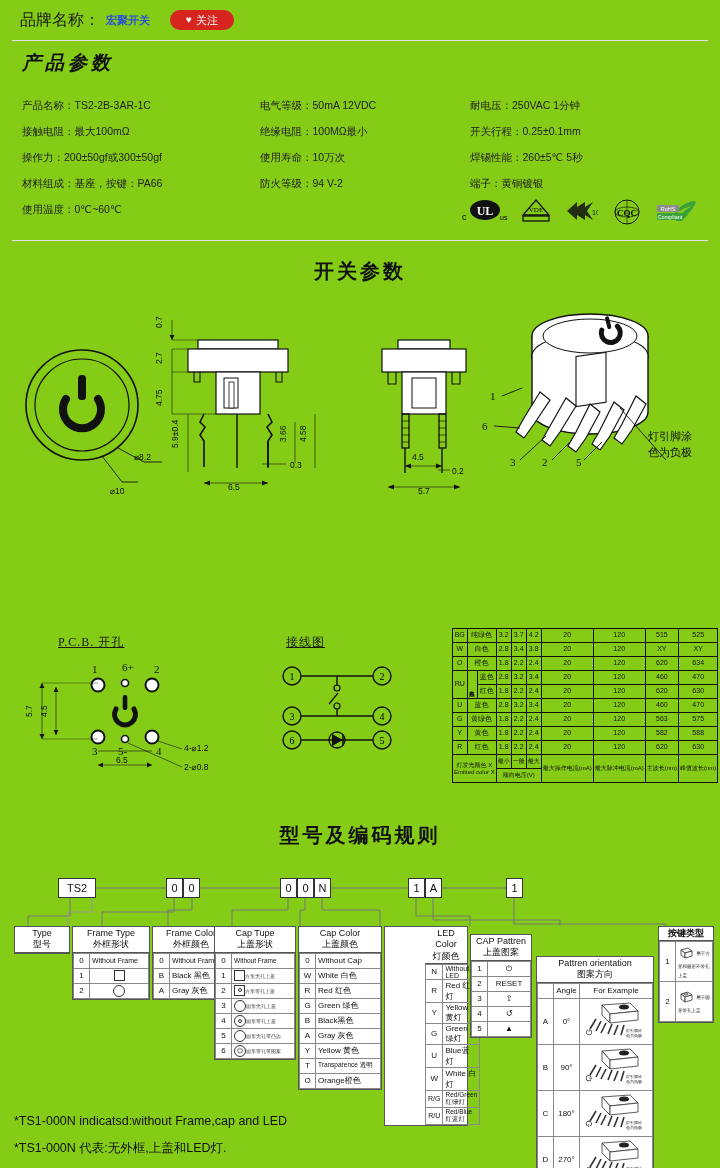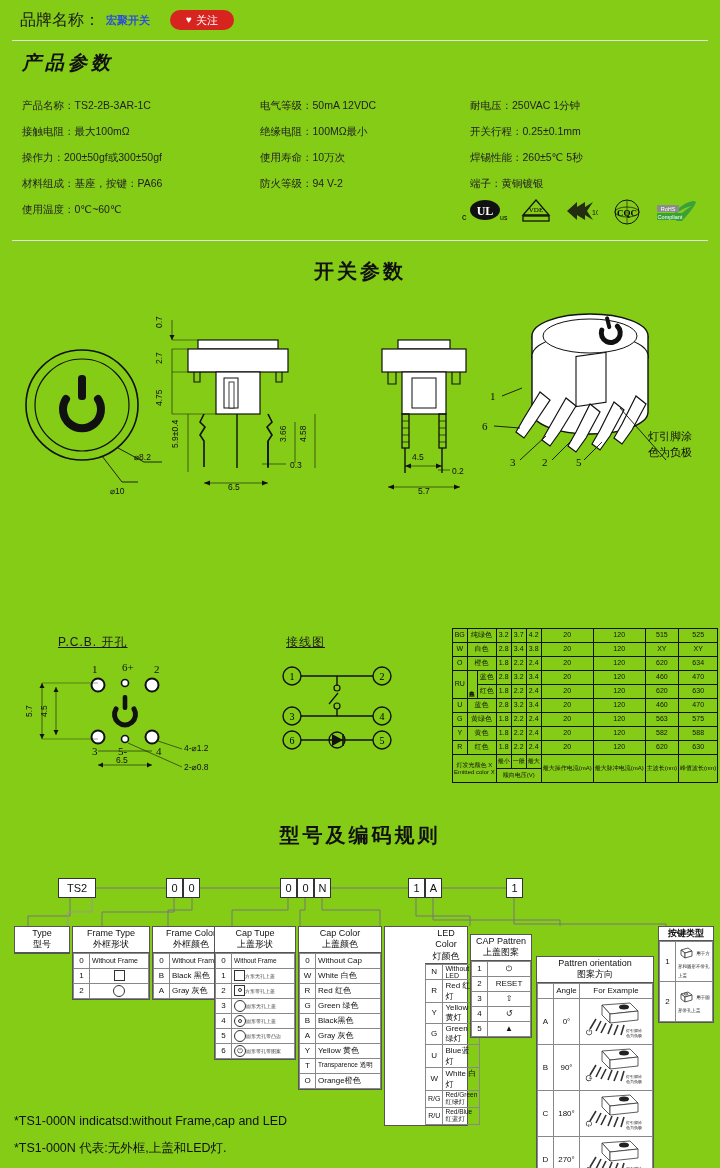--- a/index.html
+++ b/index.html
@@ -304,21 +304,21 @@
     <text class="pinnum" x="62" y="166">2</text>
     <line x1="72" y1="160" x2="92" y2="140" stroke="#111" stroke-width=".9"></line>
     <text class="pinnum" x="96" y="166">5</text>
     <line x1="104" y1="160" x2="122" y2="142" stroke="#111" stroke-width=".9"></line>
 
     <line x1="140" y1="108" x2="186" y2="160" stroke="#111" stroke-width=".9"></line>
     <text class="cnote" x="168" y="140">灯引脚涂</text>
     <text class="cnote" x="168" y="156">色为负极</text>
   </svg>
 
-  <div style="position:absolute; left:58px; top:634px; font-family:Liberation Sans, sans-serif; font-size:12px; text-decoration:underline; letter-spacing:1px;">P.C.B.  开孔</div>
+  <div style="position:absolute; left:58px; top:634px; font-family:Liberation Serif, serif; font-size:12px; text-decoration:underline; letter-spacing:1px;">P.C.B.  开孔</div>
 
   <svg class="dwg" style="left:20px; top:655px;" width="220" height="125" viewBox="0 0 220 125">
     <text class="pinnum" x="72" y="18">1</text>
     <text class="pinnum" x="102" y="16">6+</text>
     <text class="pinnum" x="134" y="18">2</text>
     <circle cx="78" cy="30" r="6.5" fill="#fff" stroke="#111" stroke-width="2"></circle>
     <circle cx="105" cy="28" r="3.5" fill="#fff" stroke="#111" stroke-width="1.6"></circle>
     <circle cx="132" cy="30" r="6.5" fill="#fff" stroke="#111" stroke-width="2"></circle>
     <circle cx="78" cy="82" r="6.5" fill="#fff" stroke="#111" stroke-width="2"></circle>
     <circle cx="105" cy="84" r="3.5" fill="#fff" stroke="#111" stroke-width="1.6"></circle>

